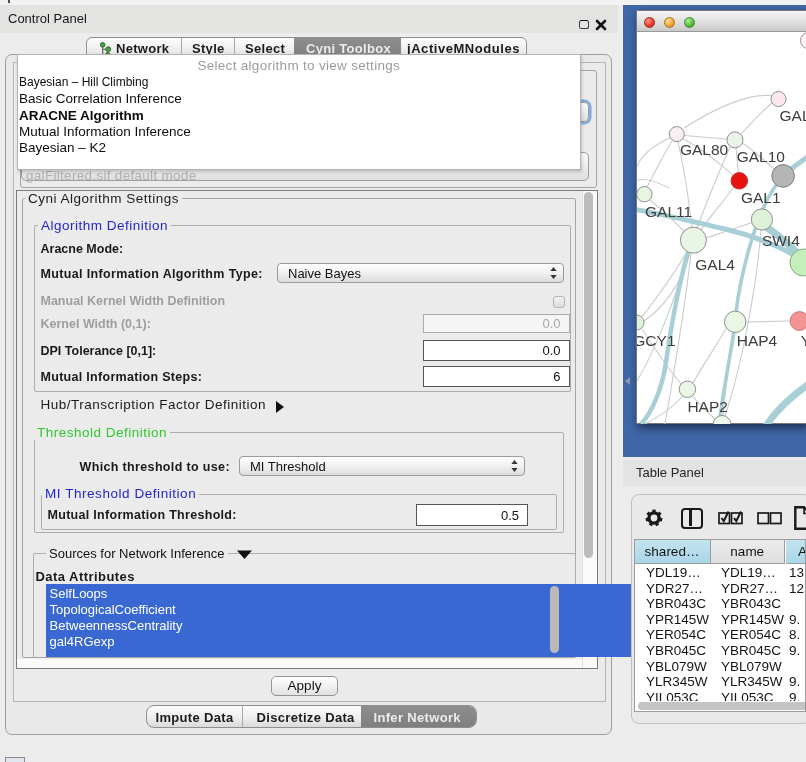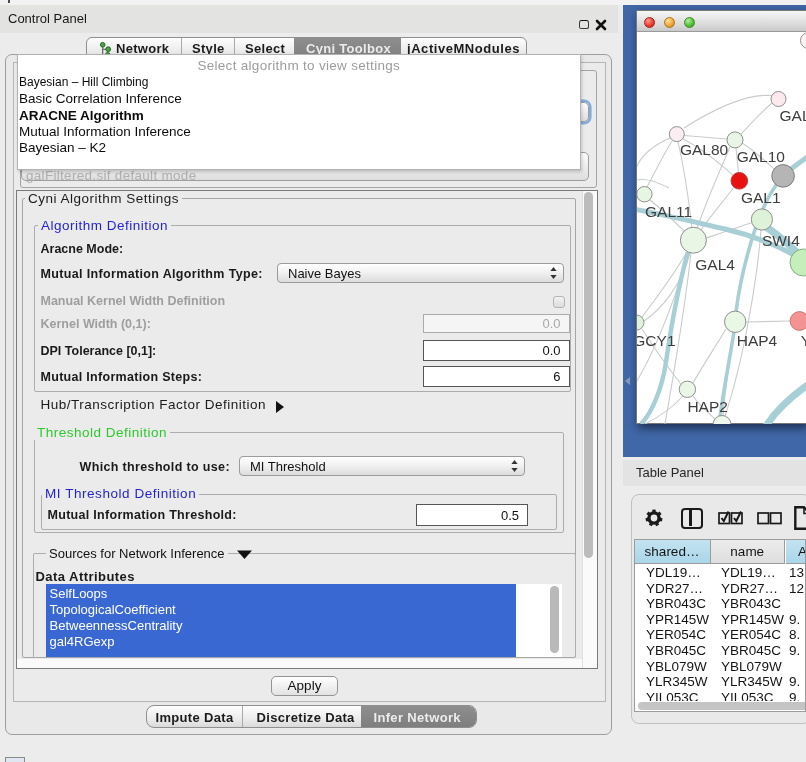--- a/index.html
+++ b/index.html
@@ -153,21 +153,21 @@
 
   <div class="gbox" style="left:33px;top:553px;width:543px;height:105px;border-bottom:none;"></div>
   <div class="gtitle" style="left:46px;top:545.5px;font-size:13px;color:#111;">Sources for Network Inference</div>
   <svg class="abs" style="left:236.5px;top:550px;" width="15" height="9" viewBox="0 0 15 9">
       <path d="M0 0.5 L15 0.5 L7.5 9 Z" fill="#111"></path>
     </svg>
 
   <div class="lbl bold" style="left:35.5px;top:568.5px;font-size:13px;letter-spacing:0.45px;color:#1a1a1a;">Data Attributes</div>
 
   <div class="abs" style="left:45.5px;top:584px;width:516.5px;height:73px;background:#fff;"></div>
-  <div class="abs" style="left:45.5px;top:584px;width:470px;height:73px;background:#3a68d2;overflow:hidden;">
+  <div class="abs" style="left:45.5px;top:584px;width:588px;height:73px;background:#3a68d2;overflow:hidden;">
     <div class="lbl" style="left:4px;top:1.5px;font-size:13px;color:#fff;">SelfLoops</div>
     <div class="lbl" style="left:4px;top:17.8px;font-size:13px;color:#fff;">TopologicalCoefficient</div>
     <div class="lbl" style="left:4px;top:34.1px;font-size:13px;color:#fff;">BetweennessCentrality</div>
     <div class="lbl" style="left:4px;top:50.4px;font-size:13px;color:#fff;">gal4RGexp</div>
   </div>
   <div class="abs" style="left:549.8px;top:586px;width:9.5px;height:67px;background:#b9b9b9;border-radius:4.5px;"></div>
 
   <div class="abs" style="left:271px;top:676px;width:67px;height:19.5px;border:1px solid #949494;border-radius:5px;background:linear-gradient(#ffffff,#efefef 55%,#e2e2e2);">
     <div class="lbl" style="left:50%;top:50%;transform:translate(-50%,-52%);font-size:13.5px;color:#111;">Apply</div>
   </div>

